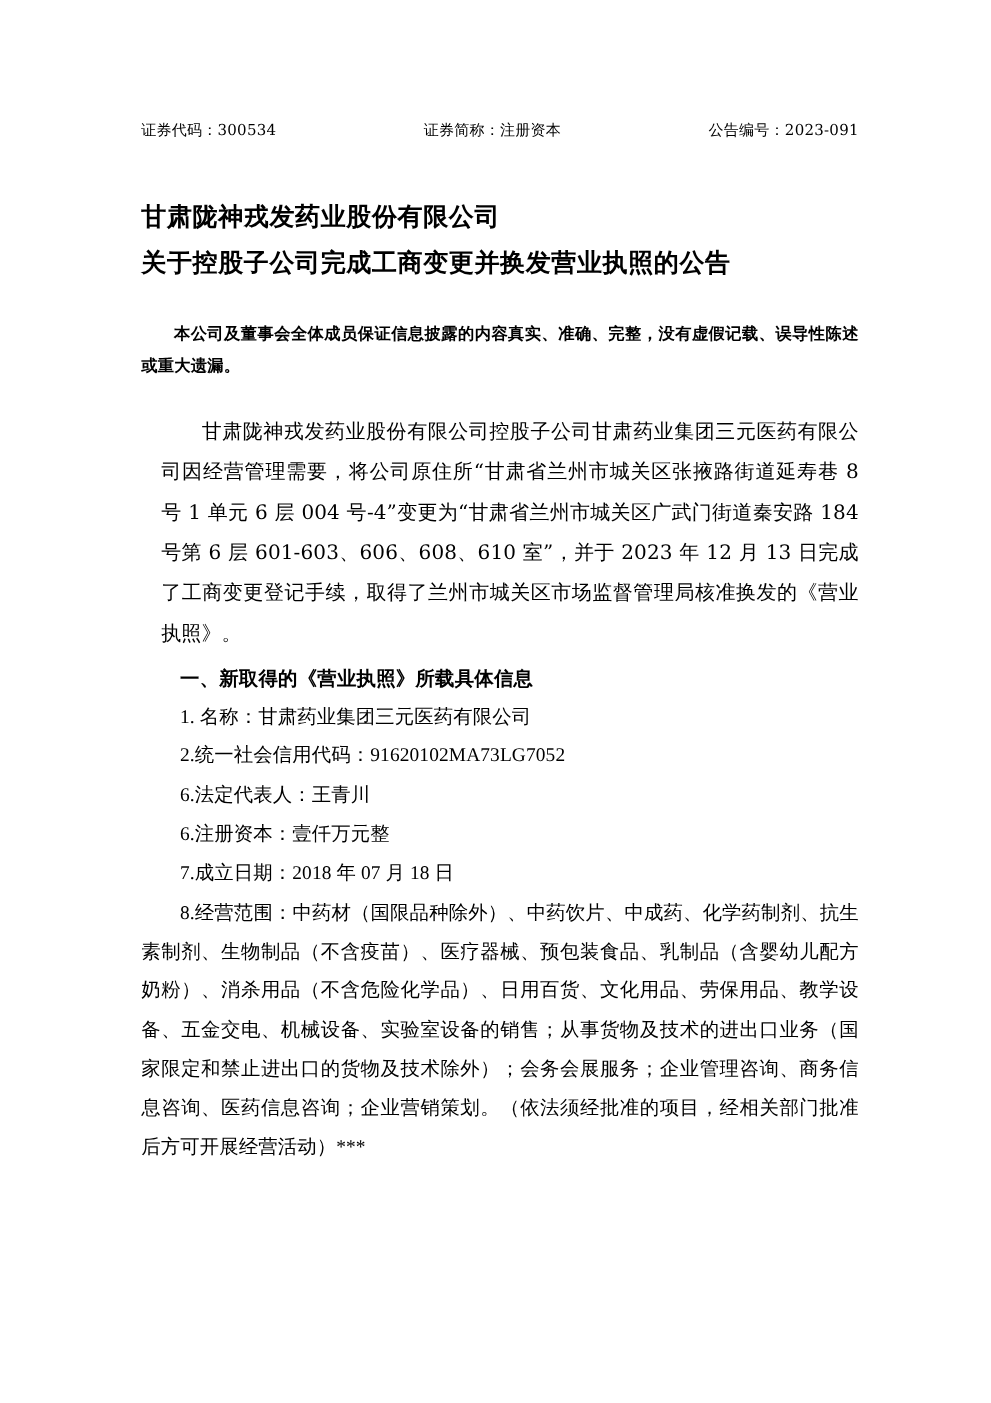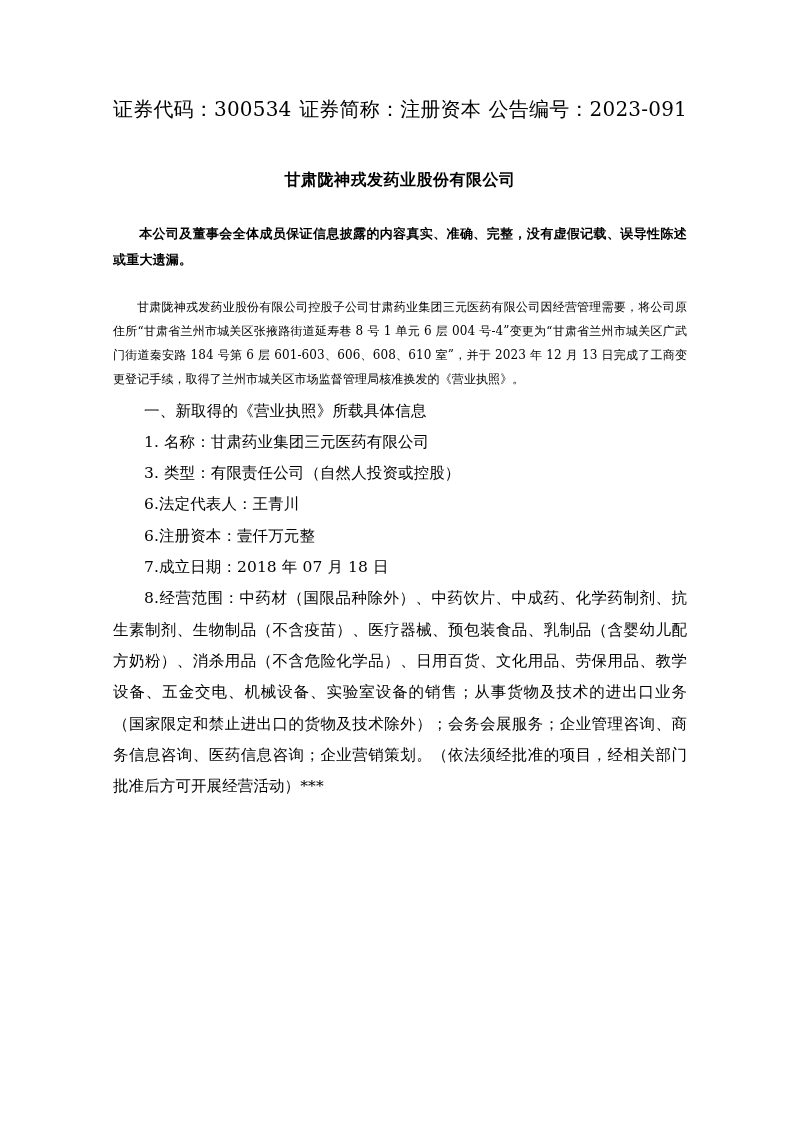--- a/index.html
+++ b/index.html
@@ -18,31 +18,31 @@
     position: relative;
     width: 793px;
     height: 1122px;
     box-sizing: border-box;
     padding: 96px 106px 60px 113px;
   }
   .header-row {
     display: flex;
     justify-content: space-between;
     align-items: baseline;
-    font-size: 20px;
+    font-size: 12px;
     letter-spacing: 0.2px;
     margin-bottom: 42px;
   }
   .header-row .hdr-item {
     white-space: nowrap;
   }
   .title-block {
-    text-align: center;
+    text-align: left;
     font-weight: bold;
-    font-size: 16px;
+    font-size: 20px;
     line-height: 1.85;
     letter-spacing: 0.5px;
     margin-bottom: 26px;
   }
   .title-line {
     display: block;
   }
   .bold-stmt {
     font-weight: bold;
     font-size: 13px;
@@ -50,76 +50,78 @@
     text-align: justify;
     text-justify: inter-ideograph;
     margin-bottom: 22px;
     letter-spacing: 0.2px;
   }
   .bold-stmt .indent {
     display: inline-block;
     width: 2em;
   }
   p.body {
-    font-size: 12px;
+    font-size: 16px;
     line-height: 2.02;
     text-align: justify;
     text-justify: inter-ideograph;
-    margin: 0 0 2px 0;
+    margin: 0 0 2px 16px;
     letter-spacing: 0.1px;
   }
   p.body .indent {
     display: inline-block;
     width: 2em;
   }
   p.section-head {
     font-size: 15.5px;
-    font-weight: normal;
+    font-weight: bold;
     line-height: 2.02;
     margin: 4px 0 0 0;
     letter-spacing: 0.2px;
   }
   p.section-head .indent {
     display: inline-block;
     width: 2em;
   }
   p.item {
     font-size: 15.5px;
     line-height: 2.02;
     margin: 0;
     text-align: justify;
     text-justify: inter-ideograph;
     letter-spacing: 0.1px;
+    font-family: Liberation Serif, serif;
   }
   p.item .indent {
     display: inline-block;
     width: 2em;
   }
 </style>
 </head>
 <body>
 
 <div class="page">
 
   <div class="header-row">
     <span class="hdr-item">证券代码：300534</span>
     <span class="hdr-item">证券简称：注册资本</span>
     <span class="hdr-item">公告编号：2023-091</span>
   </div>
 
   <div class="title-block">
     <span class="title-line">甘肃陇神戎发药业股份有限公司</span>
+    <span class="title-line">关于控股子公司完成工商变更并换发营业执照的公告</span>
   </div>
 
   <div class="bold-stmt"><span class="indent"></span><span>本公司及董事会全体成员保证信息披露的内容真实、准确、完整，没有虚假记载、误导性陈述或重大遗漏。</span></div>
 
   <p class="body"><span class="indent"></span><span>甘肃陇神戎发药业股份有限公司控股子公司甘肃药业集团三元医药有限公司因经营管理需要，将公司原住所“甘肃省兰州市城关区张掖路街道延寿巷 8 号 1 单元 6 层 004 号-4”变更为“甘肃省兰州市城关区广武门街道秦安路 184 号第 6 层 601-603、606、608、610 室”，并于 2023 年 12 月 13 日完成了工商变更登记手续，取得了兰州市城关区市场监督管理局核准换发的《营业执照》。</span></p>
 
   <p class="section-head"><span class="indent"></span><span>一、新取得的《营业执照》所载具体信息</span></p>
 
   <p class="item"><span class="indent"></span><span>1. 名称：甘肃药业集团三元医药有限公司</span></p>
-  <p class="item"><span class="indent"></span><span>3. 类型：有限责任公司（自然人投资或控股）</span></p>
+  <p class="item"><span class="indent"></span><span>2.统一社会信用代码：91620102MA73LG7052</span></p>
   <p class="item"><span class="indent"></span><span>6.法定代表人：王青川</span></p>
   <p class="item"><span class="indent"></span><span>6.注册资本：壹仟万元整</span></p>
   <p class="item"><span class="indent"></span><span>7.成立日期：2018 年 07 月 18 日</span></p>
   <p class="item"><span class="indent"></span><span>8.经营范围：中药材（国限品种除外）、中药饮片、中成药、化学药制剂、抗生素制剂、生物制品（不含疫苗）、医疗器械、预包装食品、乳制品（含婴幼儿配方奶粉）、消杀用品（不含危险化学品）、日用百货、文化用品、劳保用品、教学设备、五金交电、机械设备、实验室设备的销售；从事货物及技术的进出口业务（国家限定和禁止进出口的货物及技术除外）；会务会展服务；企业管理咨询、商务信息咨询、医药信息咨询；企业营销策划。（依法须经批准的项目，经相关部门批准后方可开展经营活动）***</span></p>
 
 </div>
 
 </body></html>

